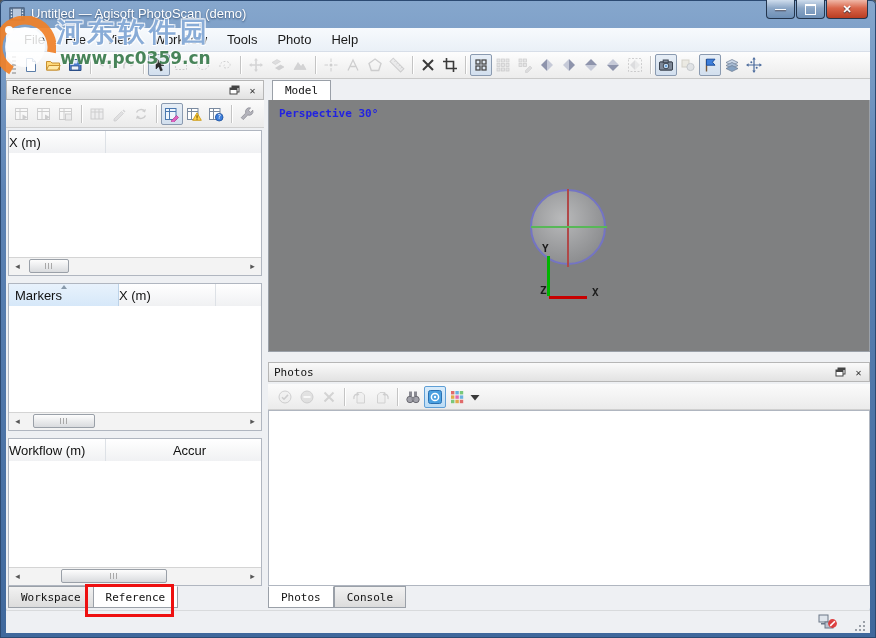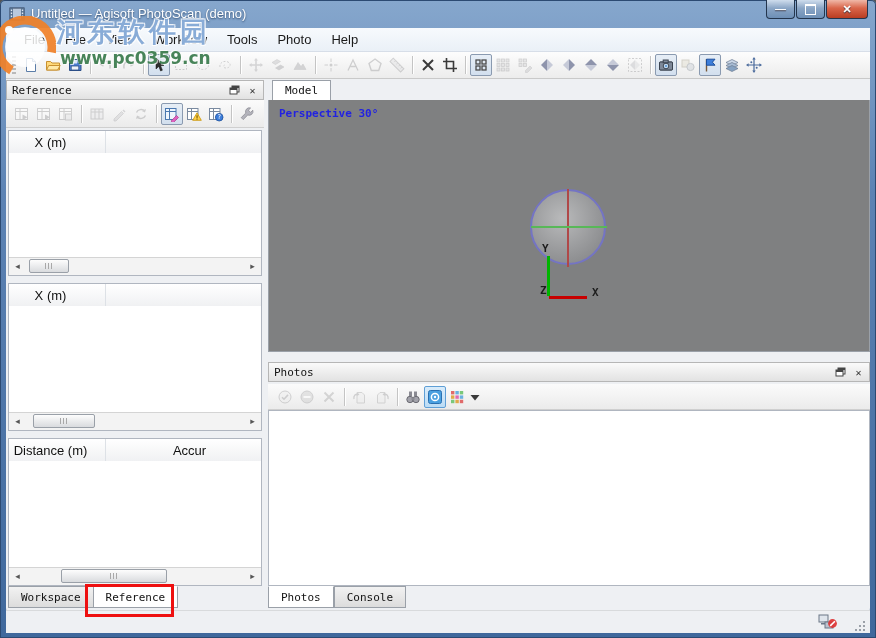--- a/index.html
+++ b/index.html
@@ -40,21 +40,21 @@
            display:flex;align-items:center;padding-left:5px;}
   .p-title .sp{flex:1;}
   .p-btn{width:15px;height:14px;margin-right:3px;display:flex;align-items:center;justify-content:center;color:#333;font-size:10px;}
   .p-toolbar{position:absolute;left:0;top:20px;width:258px;height:28px;background:linear-gradient(180deg,#fbfbfb,#ebebeb);
              border-bottom:1px solid #cfcfcf;display:flex;align-items:center;padding-left:5px;box-sizing:border-box;}
   .tgroup{position:absolute;left:2px;width:254px;border:1px solid #b0b6c0;background:#fff;box-sizing:border-box;}
   .thead{position:absolute;left:0;top:0;right:0;height:22px;display:flex;background:linear-gradient(180deg,#fff,#f0f1f3);
          border-bottom:1px solid #cdd2d8;font-size:13px;color:#111;}
   .th{display:flex;align-items:center;box-sizing:border-box;border-right:1px solid #dde1e6;position:relative;}
   .th.c1{width:110px;background:linear-gradient(180deg,#e8f2fc,#d6e8f9);padding-left:6px;border-right:1px solid #bcd2e8;}
-  .th.c2{width:97px;justify-content:center;padding-right:13px;}
+  .th.c2{width:97px;justify-content:flex-start;padding-right:13px;}
   .th.c3{flex:1;padding-left:12px;border-right:none;justify-content:center;}
   .sortmark{position:absolute;left:50%;top:1px;width:0;height:0;border-left:3px solid transparent;border-right:3px solid transparent;border-bottom:4px solid #8899aa;transform:translateX(-50%);}
   .tbody{position:absolute;left:0;top:22px;right:0;bottom:17px;background:#fff;}
   .hscroll{position:absolute;left:0;right:0;bottom:0;height:17px;background:#f3f3f3;border-top:1px solid #d4d4d4;}
   .sb-arrow{position:absolute;top:0;width:17px;height:16px;display:flex;align-items:center;justify-content:center;font-size:9px;color:#555;}
   .sb-arrow.l{left:0;} .sb-arrow.r{right:0;}
   .sb-thumb{position:absolute;top:1px;height:14px;border:1px solid #9aa0a8;border-radius:2px;background:linear-gradient(180deg,#fdfdfd,#d9dbde);box-sizing:border-box;}
   .sb-thumb::after{content:"";position:absolute;left:50%;top:3px;bottom:3px;width:8px;transform:translateX(-50%);
                    background:repeating-linear-gradient(90deg,#a8a8a8 0 1px,transparent 1px 3px);}
   .dock-tabs{position:absolute;left:2px;top:506px;height:24px;display:flex;font-family:"DejaVu Sans Mono",monospace;font-size:11px;color:#111;}
@@ -542,37 +542,41 @@
         <div class="tbody"></div>
         <div class="hscroll">
           <span class="sb-arrow l">◂</span>
           <span class="sb-thumb" style="left:20px;width:40px;"></span>
           <span class="sb-arrow r">▸</span>
         </div>
       </div>
 
       <div class="tgroup" style="top:203px;height:148px;">
         <div class="thead">
+          <div class="th c1">
+              <span class="sortmark"></span>
+              <span>Markers</span>
+            </div>
           <div class="th c2">
               <span>X (m)</span>
             </div>
           <div class="th c3"></div>
         </div>
         <div class="tbody"></div>
         <div class="hscroll">
           <span class="sb-arrow l">◂</span>
           <span class="sb-thumb" style="left:24px;width:62px;"></span>
           <span class="sb-arrow r">▸</span>
         </div>
       </div>
 
       <div class="tgroup" style="top:358px;height:148px;">
         <div class="thead">
           <div class="th c2">
-              <span>Distance (m)</span>
+              <span>Workflow (m)</span>
             </div>
           <div class="th c3">
               <span>Accur</span>
             </div>
         </div>
         <div class="tbody"></div>
         <div class="hscroll">
           <span class="sb-arrow l">◂</span>
           <span class="sb-thumb" style="left:52px;width:106px;"></span>
           <span class="sb-arrow r">▸</span>

